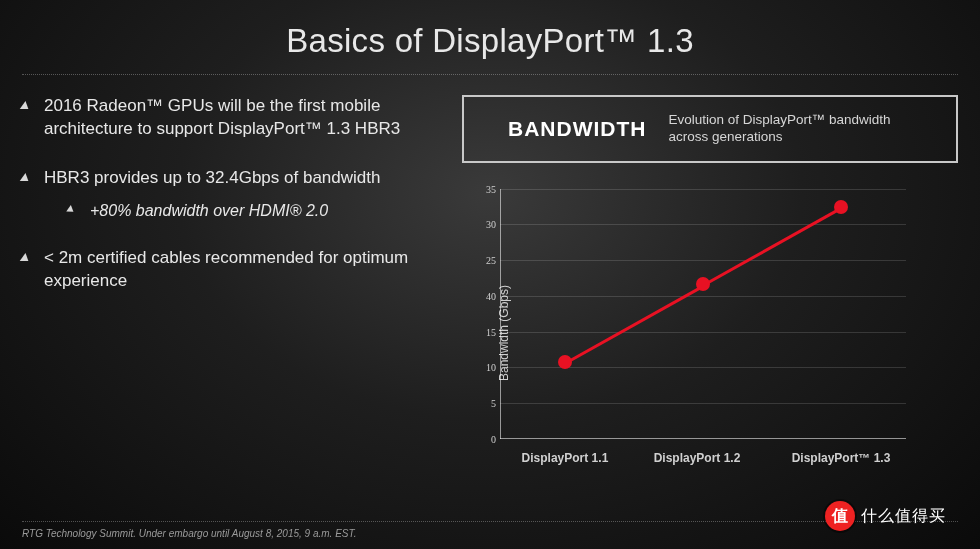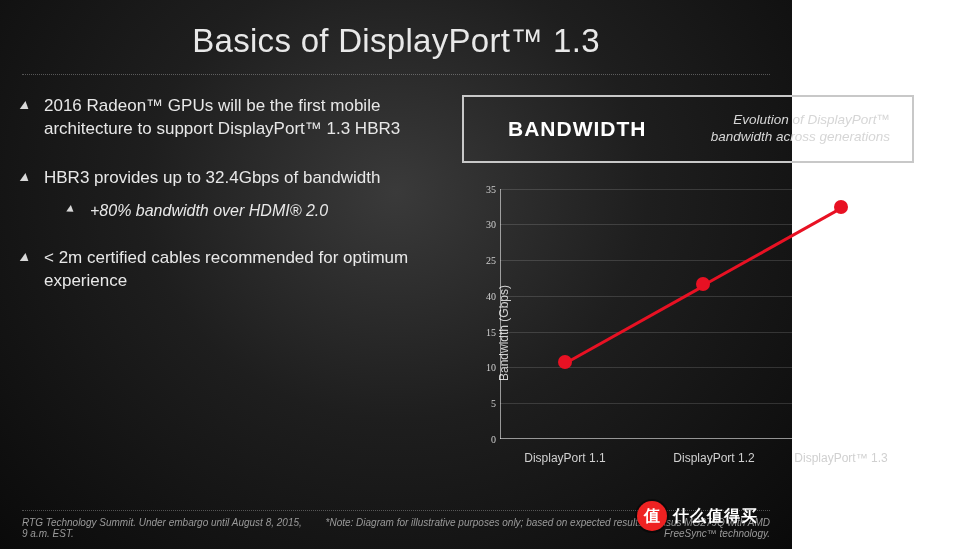--- a/index.html
+++ b/index.html
@@ -1,18 +1,18 @@
 <!DOCTYPE html>
 <html><head>
 <meta charset="utf-8">
 <style>
   * { margin: 0; padding: 0; box-sizing: border-box; }
   html, body { width: 980px; height: 549px; overflow: hidden; font-family: "Segoe UI Light", "Segoe UI", Arial, sans-serif; }
   .slide {
-    width: 792px; height: 549px;
+    width: 980px; height: 549px;
     background: radial-gradient(ellipse at 50% 35%, #3a3a3a 0%, #1e1e1e 45%, #0a0a0a 100%);
     color: #e8e8e8;
     position: relative;
   }
   .title { text-align: center; padding-top: 22px; font-size: 33px; font-weight: 300; letter-spacing: 0.3px; }
   .rule {
     margin: 14px 22px 0 22px; height: 0;
     border-top: 1px dotted rgba(255,255,255,0.28);
   }
   .body { display: flex; padding: 20px 22px 0 22px; }
@@ -33,32 +33,32 @@
     border-left: 6px solid #d8d8d8;
     transform: rotate(35deg);
   }
   .right { flex: 1; }
   .box {
     border: 2px solid #c8c8c8;
     display: flex; align-items: center; gap: 22px;
     padding: 15px 22px;
   }
   .box-title { font-size: 21px; font-weight: 700; letter-spacing: 1px; color: #fff; margin-left: 22px; }
-  .box-sub { font-size: 13.5px; font-style: italic; font-weight: 300; color: #d6d6d6; line-height: 1.25; text-align: right; }
+  .box-sub { font-size: 13.5px; font-weight: 300; color: #d6d6d6; line-height: 1.25; }
   .chart-wrap { position: relative; margin-top: 20px; width: 452px; height: 300px; }
   .ylabel {
     position: absolute; left: -6px; top: 50%; transform: translateY(-50%) rotate(-90deg);
     transform-origin: center; font-size: 12px; color: #d0d0d0; white-space: nowrap;
   }
   .plot { position: absolute; left: 38px; top: 6px; width: 406px; height: 250px; }
   .ytick { position: absolute; left: -28px; width: 24px; text-align: right; font-size: 10px; color: #cfcfcf; transform: translateY(-50%); font-family: Liberation Serif, serif; }
   .grid { position: absolute; left: 0; right: 0; height: 0; border-top: 1px solid rgba(255,255,255,0.14); }
   .axis-x { position: absolute; left: 0; right: 0; bottom: 0; height: 0; border-top: 1px solid rgba(255,255,255,0.55); }
   .axis-y { position: absolute; left: 0; top: 0; bottom: 0; width: 0; border-left: 1px solid rgba(255,255,255,0.55); }
-  .xlabel { position: absolute; bottom: -26px; font-size: 12px; color: #d0d0d0; transform: translateX(-50%); white-space: nowrap; }
+  .xlabel { position: absolute; bottom: -26px; font-size: 12px; color: #d0d0d0; transform: translateX(-50%); white-space: nowrap; font-weight: bold; }
   .point { position: absolute; width: 14px; height: 14px; border-radius: 50%; transform: translate(-50%, 50%); }
   .seg { position: absolute; height: 3px; transform-origin: left center; }
   .footer {
     position: absolute; left: 22px; right: 22px; bottom: 10px;
     border-top: 1px dotted rgba(255,255,255,0.28);
     padding-top: 6px;
     display: flex; justify-content: space-between; align-items: flex-end;
     font-size: 10px; font-style: italic; color: #9a9a9a;
   }
   .footer .note { text-align: right; }
@@ -66,21 +66,21 @@
     position: absolute; right: 12px; bottom: 8px;
     display: flex; align-items: center; gap: 6px;
     font-style: normal;
   }
   .wm-badge {
     width: 30px; height: 30px; border-radius: 50%;
     background: #e22; color: #fff; font-size: 16px; font-weight: 700;
     display: flex; align-items: center; justify-content: center;
     box-shadow: 0 0 0 2px rgba(0,0,0,0.4);
   }
-  .wm-text { font-size: 16px; color: #fff; letter-spacing: 1px; font-weight: 700; }
+  .wm-text { font-size: 16px; color: #fff; letter-spacing: 1px; font-weight: 400; }
 </style>
 </head>
 <body>
 
 <div class="slide">
 
   <div class="title">Basics of DisplayPort™ 1.3</div>
   <div class="rule"></div>
 
   <div class="body">
@@ -118,30 +118,29 @@
             <div class="ytick" style="top: 71.4286px;">25</div>
             <div class="grid" style="top: 35.7143px;"></div>
             <div class="ytick" style="top: 35.7143px;">30</div>
             <div class="grid" style="top: 0px;"></div>
             <div class="ytick" style="top: 0px;">35</div>
             <div class="seg" style="left: 64.96px; top: 172.857px; width: 158.133px; background: rgb(232, 17, 35); transform: rotate(-29.1984deg);"></div>
             <div class="seg" style="left: 203px; top: 95.7143px; width: 158.133px; background: rgb(232, 17, 35); transform: rotate(-29.1984deg);"></div>
             <div class="point" style="left: 64.96px; bottom: 77.1429px; background: rgb(232, 17, 35);"></div>
             <div class="xlabel" style="left: 64.96px;">DisplayPort 1.1</div>
             <div class="point" style="left: 203px; bottom: 154.286px; background: rgb(232, 17, 35);"></div>
-            <div class="xlabel" style="left: 214px;">DisplayPort 1.2</div>
+            <div class="xlabel" style="left: 197px;">DisplayPort 1.2</div>
             <div class="point" style="left: 341.04px; bottom: 231.429px; background: rgb(232, 17, 35);"></div>
             <div class="xlabel" style="left: 341.04px;">DisplayPort™ 1.3</div>
           </div>
       </div>
     </div>
   </div>
 
   <div class="footer">
     <div>RTG Technology Summit. Under embargo until August 8, 2015, 9 a.m. EST.</div>
-    <div class="note">*Note: Diagram for illustrative purposes only; based on expected results on Asus MG279Q with AMD FreeSync™ technology.</div>
     <div class="watermark">
       <div class="wm-badge">值</div>
       <div class="wm-text">什么值得买</div>
     </div>
   </div>
 
 </div>
 
 </body></html>

